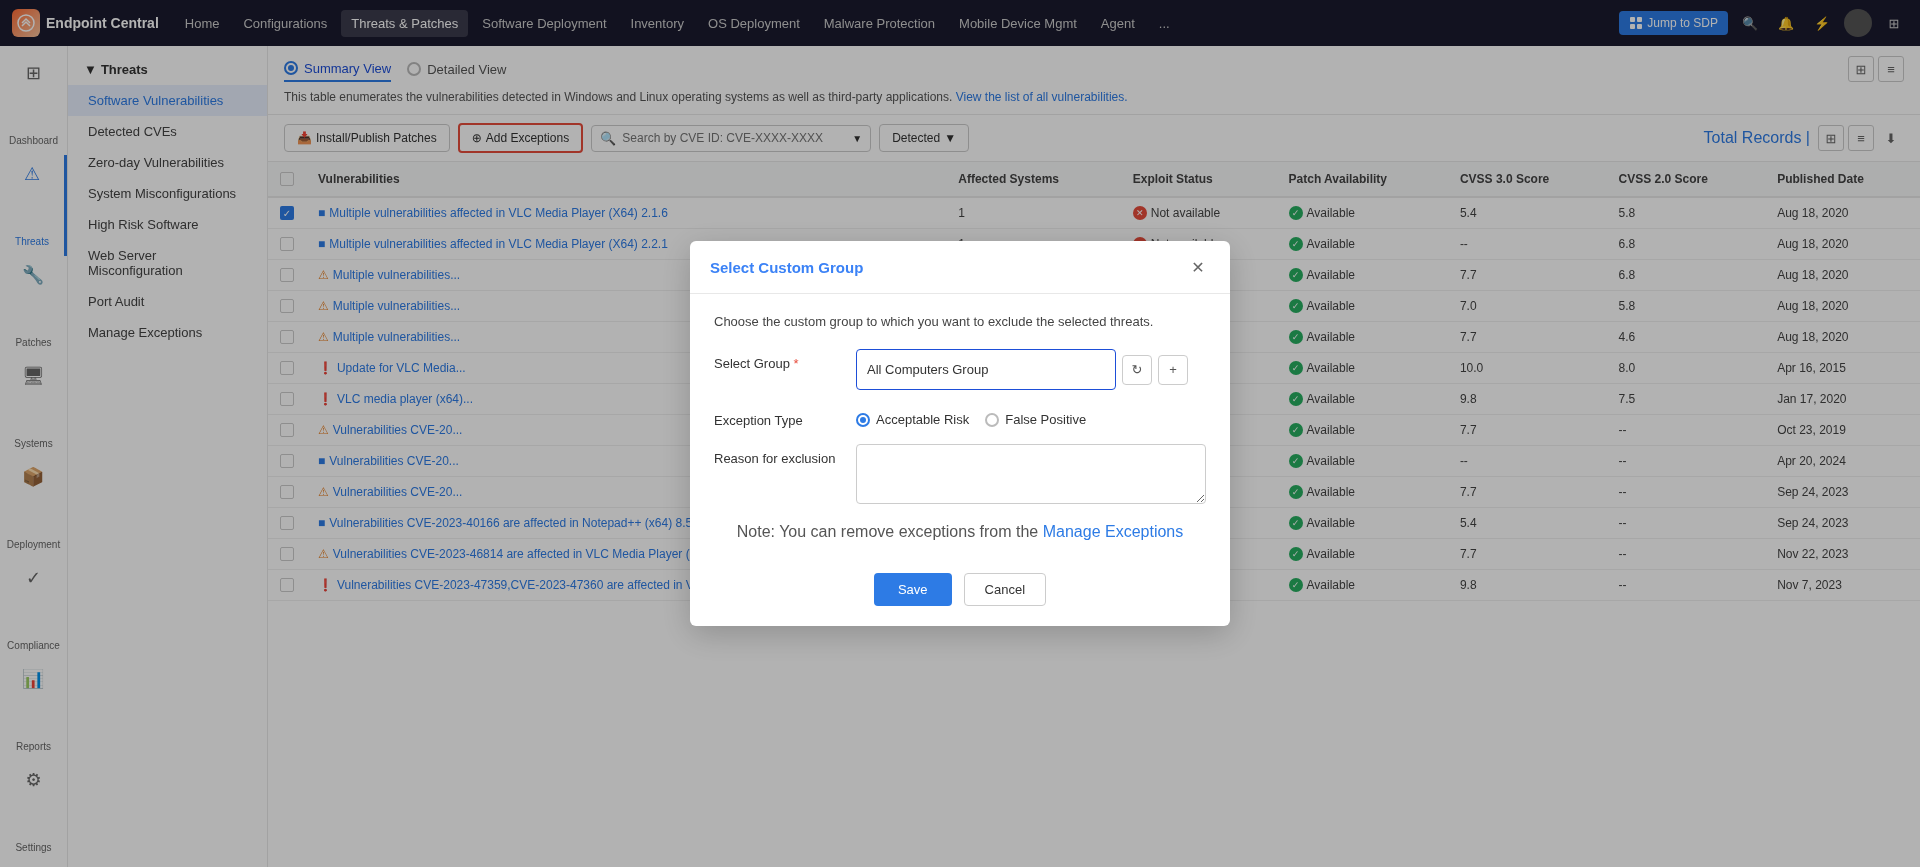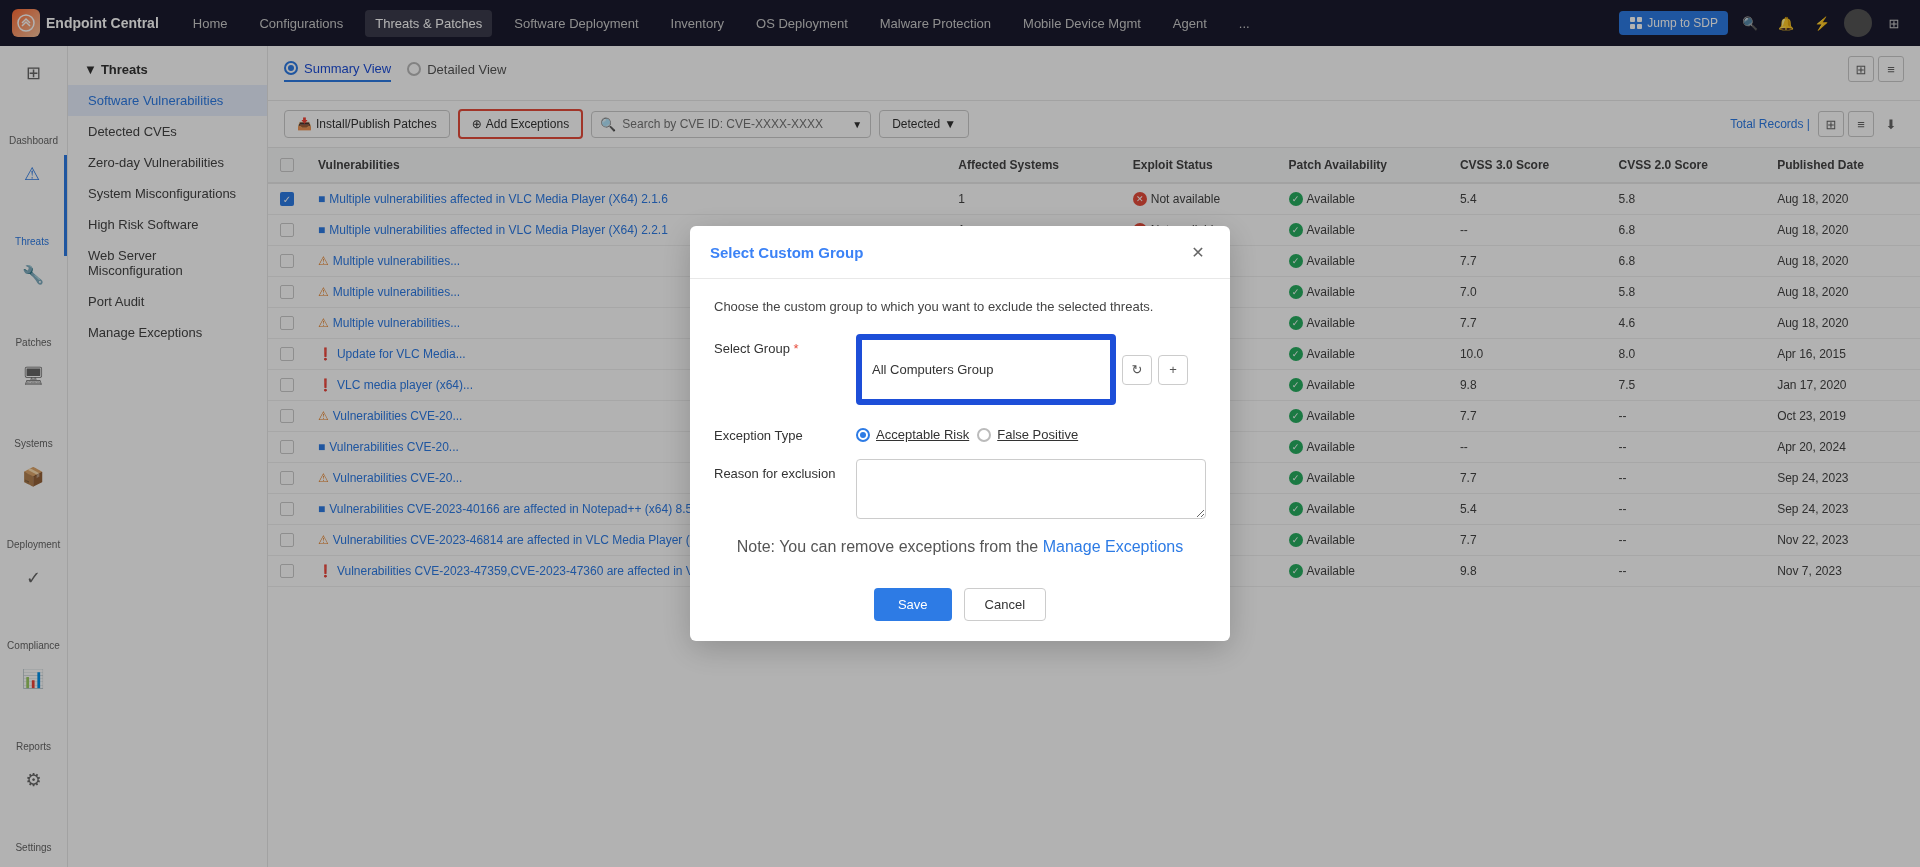--- a/index.html
+++ b/index.html
@@ -1,21 +1,21 @@
 <!DOCTYPE html>
 <html><head>
   <meta charset="utf-8">
   <style>
     * { box-sizing: border-box; margin: 0; padding: 0; }
     body { font-family: -apple-system, BlinkMacSystemFont, 'Segoe UI', Arial, sans-serif; font-size: 13px; background: #f0f2f5; color: #333; overflow: hidden; }
 
     
     .top-nav {
       display: flex; align-items: center; background: #1a1a2e; color: #fff;
-      height: 46px; padding: 12px 12px; gap: 12px; position: relative; z-index: 100;
+      height: 46px; padding: 12px 12px; gap: 4px; position: relative; z-index: 100;
     }
     .top-nav .logo { display: flex; align-items: center; gap: 6px; margin-right: 12px; }
     .top-nav .logo-icon { width: 28px; height: 28px; background: linear-gradient(135deg, #ff6b35, #f7c59f); border-radius: 6px; display: flex; align-items: center; justify-content: center; font-weight: bold; font-size: 12px; color: white; }
     .top-nav .logo-text { font-weight: 600; font-size: 14px; color: #fff; }
     .nav-item { padding: 6px 10px; color: #ccc; cursor: pointer; border-radius: 4px; font-size: 13px; white-space: nowrap; }
     .nav-item.active { color: #fff; background: rgba(255,255,255,0.15); }
     .nav-spacer { flex: 1; }
     .nav-right { display: flex; align-items: center; gap: 8px; }
     .nav-right .jump-sdp { background: #2d7be5; color: #fff; padding: 5px 10px; border-radius: 4px; font-size: 12px; cursor: pointer; display: flex; align-items: center; gap: 4px; }
     .nav-icon { width: 28px; height: 28px; display: flex; align-items: center; justify-content: center; color: #ccc; cursor: pointer; border-radius: 4px; }
@@ -59,21 +59,21 @@
     .desc-link { color: #2d7be5; cursor: pointer; text-decoration: none; }
 
     
     .toolbar { background: #fff; padding: 8px 16px; border-bottom: 1px solid #e8e8e8; display: flex; align-items: center; gap: 8px; }
     .toolbar-btn { display: flex; align-items: center; gap: 4px; padding: 6px 12px; border: 1px solid #ccc; border-radius: 4px; cursor: pointer; background: #fff; font-size: 12px; color: #333; }
     .toolbar-btn.highlight { border: 2px solid #e74c3c; }
     .search-box { display: flex; align-items: center; border: 1px solid #ccc; border-radius: 4px; padding: 5px 8px; gap: 6px; flex: 1; max-width: 280px; background: #fff; }
     .search-box input { border: none; outline: none; font-size: 12px; width: 100%; color: #666; background: transparent; }
     .filter-btn { display: flex; align-items: center; gap: 4px; padding: 6px 12px; border: 1px solid #ccc; border-radius: 4px; cursor: pointer; background: #fff; font-size: 12px; }
     .spacer { flex: 1; }
-    .total-records { color: #2d7be5; font-size: 12px; display: flex; align-items: center; gap: 4px; }
+    .total-records { color: #2d7be5; font-size: 16px; display: flex; align-items: center; gap: 4px; }
     .view-mode-icons { display: flex; gap: 4px; }
     .view-mode-icon { width: 26px; height: 26px; display: flex; align-items: center; justify-content: center; cursor: pointer; color: #666; border: 1px solid #ccc; border-radius: 3px; }
     .export-icon { width: 26px; height: 26px; display: flex; align-items: center; justify-content: center; cursor: pointer; color: #666; }
 
     
     .table-container { flex: 1; overflow-y: auto; background: #fff; }
     table { width: 100%; border-collapse: collapse; font-size: 12px; }
     thead tr { background: #f8f9fa; border-bottom: 2px solid #e8e8e8; }
     thead th { padding: 10px 12px; text-align: left; font-weight: 600; color: #444; white-space: nowrap; border-bottom: 1px solid #ddd; }
     tbody tr { border-bottom: 1px solid #f0f0f0; }
@@ -94,23 +94,23 @@
     .modal-header { display: flex; align-items: center; justify-content: space-between; padding: 14px 20px; border-bottom: 1px solid #e8e8e8; }
     .modal-title { font-size: 15px; font-weight: 600; color: #3b82f6; }
     .modal-close { cursor: pointer; color: #666; font-size: 16px; width: 24px; height: 24px; display: flex; align-items: center; justify-content: center; border-radius: 3px; }
     .modal-body { padding: 20px 24px; }
     .modal-desc { color: #444; font-size: 13px; margin-bottom: 20px; }
     .form-row { display: flex; align-items: flex-start; margin-bottom: 16px; gap: 12px; }
     .form-label { width: 130px; font-size: 13px; color: #333; padding-top: 7px; flex-shrink: 0; }
     .required { color: #e74c3c; }
     .form-control { flex: 1; }
     .group-input-wrap { display: flex; align-items: center; gap: 6px; }
-    .group-input { border: 6px solid #1d4ed8; border-radius: 4px; padding: 22px 10px; font-size: 13px; width: 260px; color: #333; }
+    .group-input { border: 1px solid #1d4ed8; border-radius: 4px; padding: 12px 10px; font-size: 13px; width: 260px; color: #333; }
     .icon-btn { width: 30px; height: 30px; border: 1px solid #ccc; border-radius: 4px; display: flex; align-items: center; justify-content: center; cursor: pointer; background: #fff; color: #555; }
-    .radio-group { display: flex; align-items: center; gap: 8px; padding-top: 6px; text-decoration: underline; }
+    .radio-group { display: flex; align-items: center; gap: 16px; padding-top: 6px; }
     .radio-option { display: flex; align-items: center; gap: 6px; cursor: pointer; font-size: 13px; }
     .radio-circle { width: 14px; height: 14px; border-radius: 50%; border: 2px solid #2d7be5; display: flex; align-items: center; justify-content: center; flex-shrink: 0; }
     .radio-circle.selected::after { content: ''; width: 6px; height: 6px; border-radius: 50%; background: #2d7be5; }
     .radio-circle.unselected { border-color: #bbb; }
     .textarea-wrap { width: 100%; }
     .reason-textarea { width: 100%; height: 60px; border: 1px solid #ccc; border-radius: 4px; padding: 6px 8px; font-size: 13px; resize: vertical; font-family: inherit; }
     .note-text { font-size: 16px; color: #555; margin-top: 8px; text-align: center; }
     .note-link { color: #2d7be5; cursor: pointer; }
     .modal-footer { display: flex; justify-content: center; gap: 12px; padding: 12px 20px 20px; }
     .btn-save { background: #2d7be5; color: #fff; border: none; border-radius: 4px; padding: 8px 24px; font-size: 13px; cursor: pointer; font-weight: 500; }
@@ -225,20 +225,24 @@
         <div class="view-tab">
           <div class="radio-dot" style="border-color:#bbb;"></div>
           <span>Detailed View</span>
         </div>
         <div class="spacer"></div>
         <div class="view-mode-icons">
           <div class="view-mode-icon">⊞</div>
           <div class="view-mode-icon">≡</div>
         </div>
       </div>
+      <div class="desc-text">
+        <span>This table enumerates the vulnerabilities detected in Windows and Linux operating systems as well as third-party applications.</span>
+        <a class="desc-link">View the list of all vulnerabilities.</a>
+      </div>
     </div>
 
     <div class="toolbar">
       <button class="toolbar-btn">
         <span>📥</span>
         <span>Install/Publish Patches</span>
       </button>
       <button class="toolbar-btn highlight" style="border: 2px solid #e74c3c;">
         <span>⊕</span>
         <span>Add Exceptions</span>

